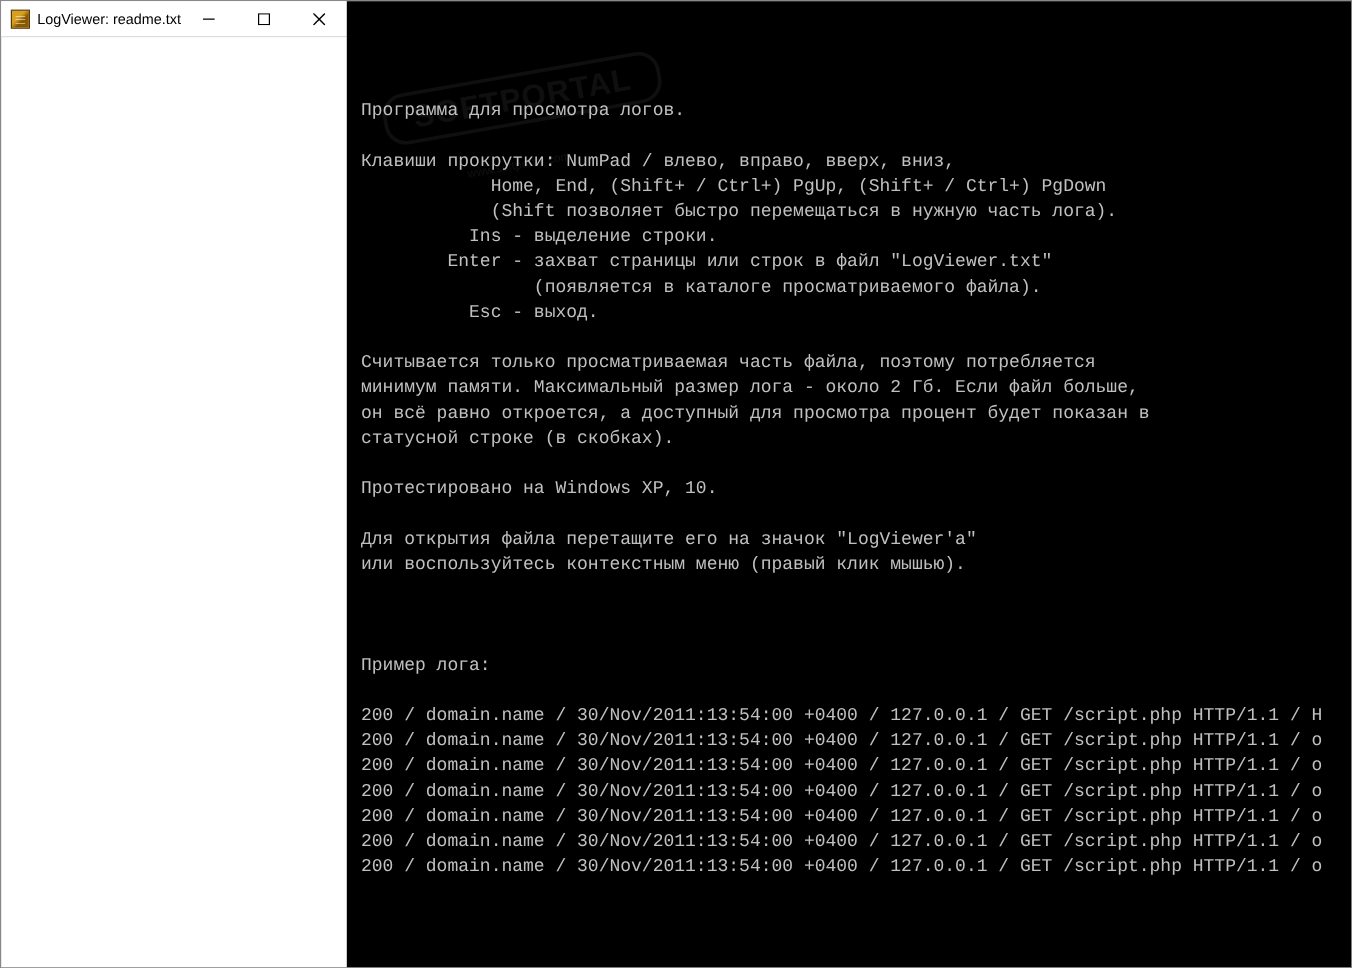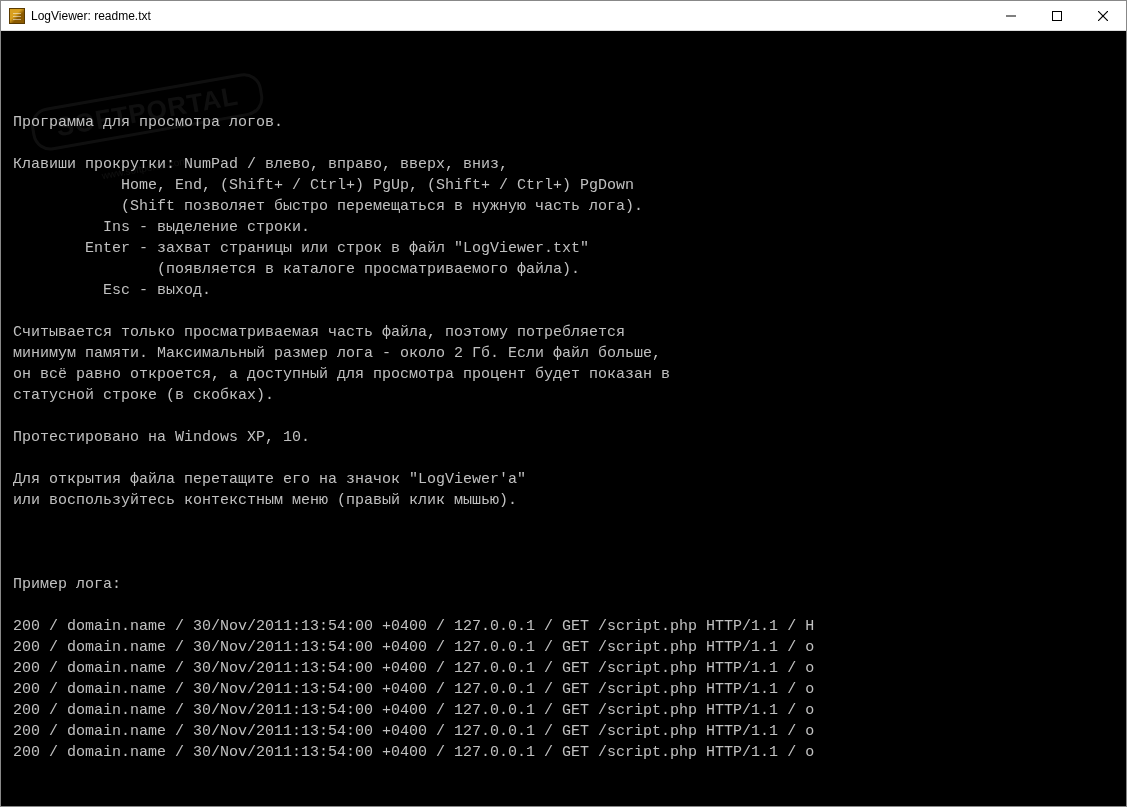--- a/index.html
+++ b/index.html
@@ -9,21 +9,20 @@
     width: 1127px;
     height: 807px;
     overflow: hidden;
   }
   .window {
     width: 1127px;
     height: 807px;
     background: #fff;
     border: 1px solid #888;
     display: flex;
-    flex-direction: column;
   }
   .titlebar {
     height: 30px;
     background: #fff;
     display: flex;
     align-items: center;
     border-bottom: 1px solid #ddd;
   }
   .app-icon {
     width: 16px;

